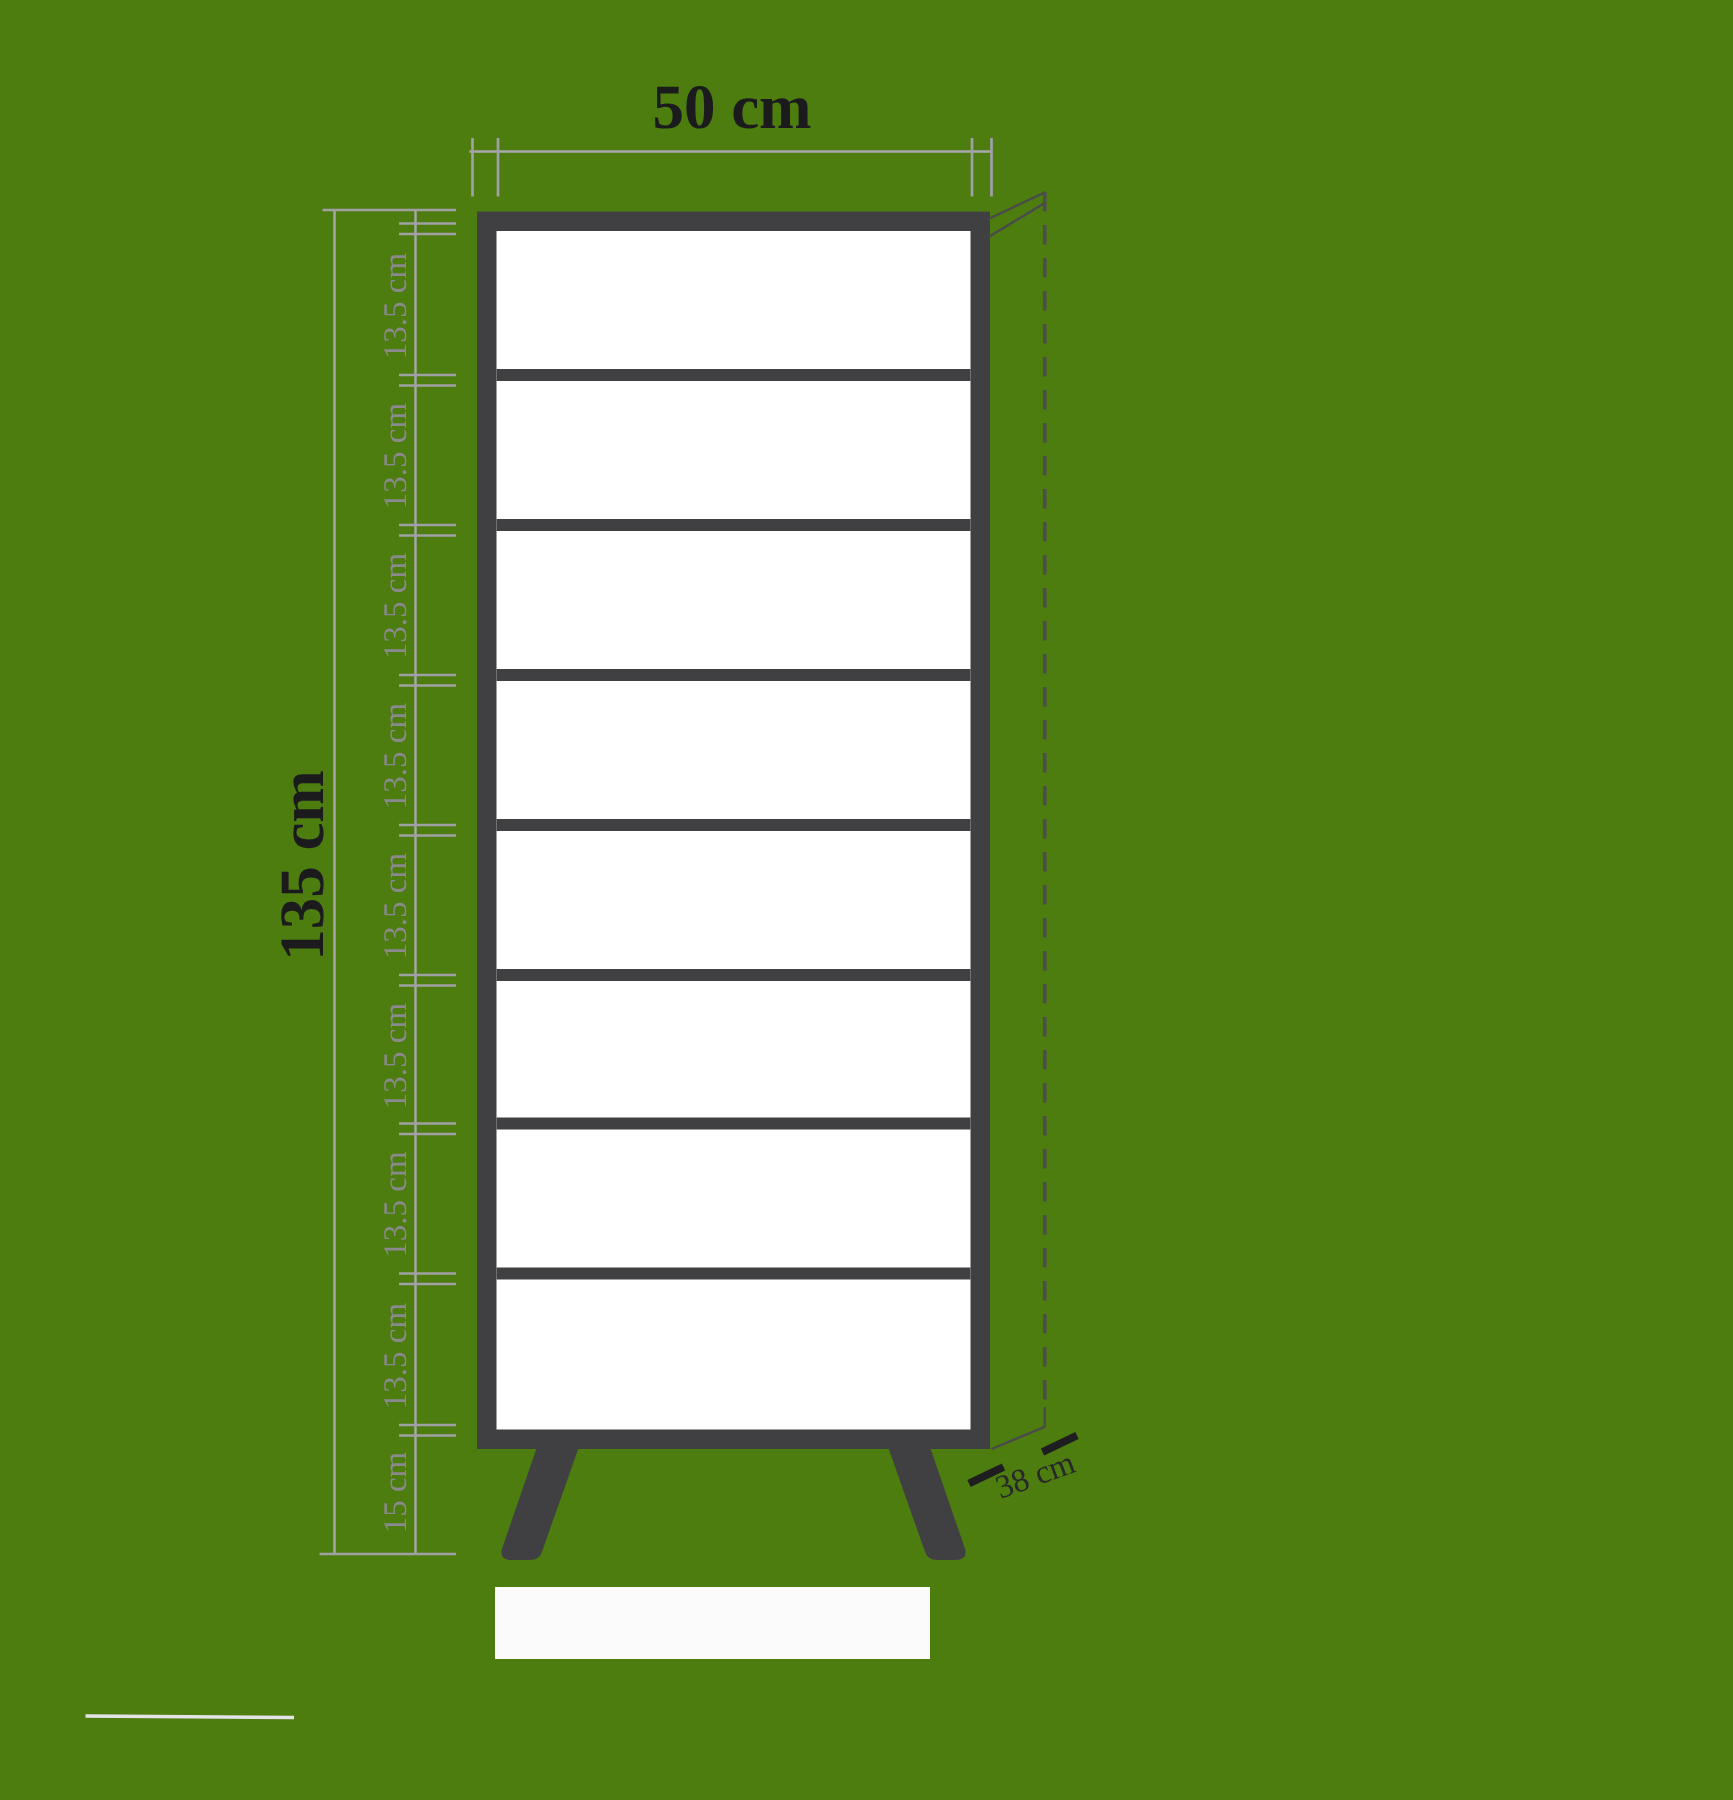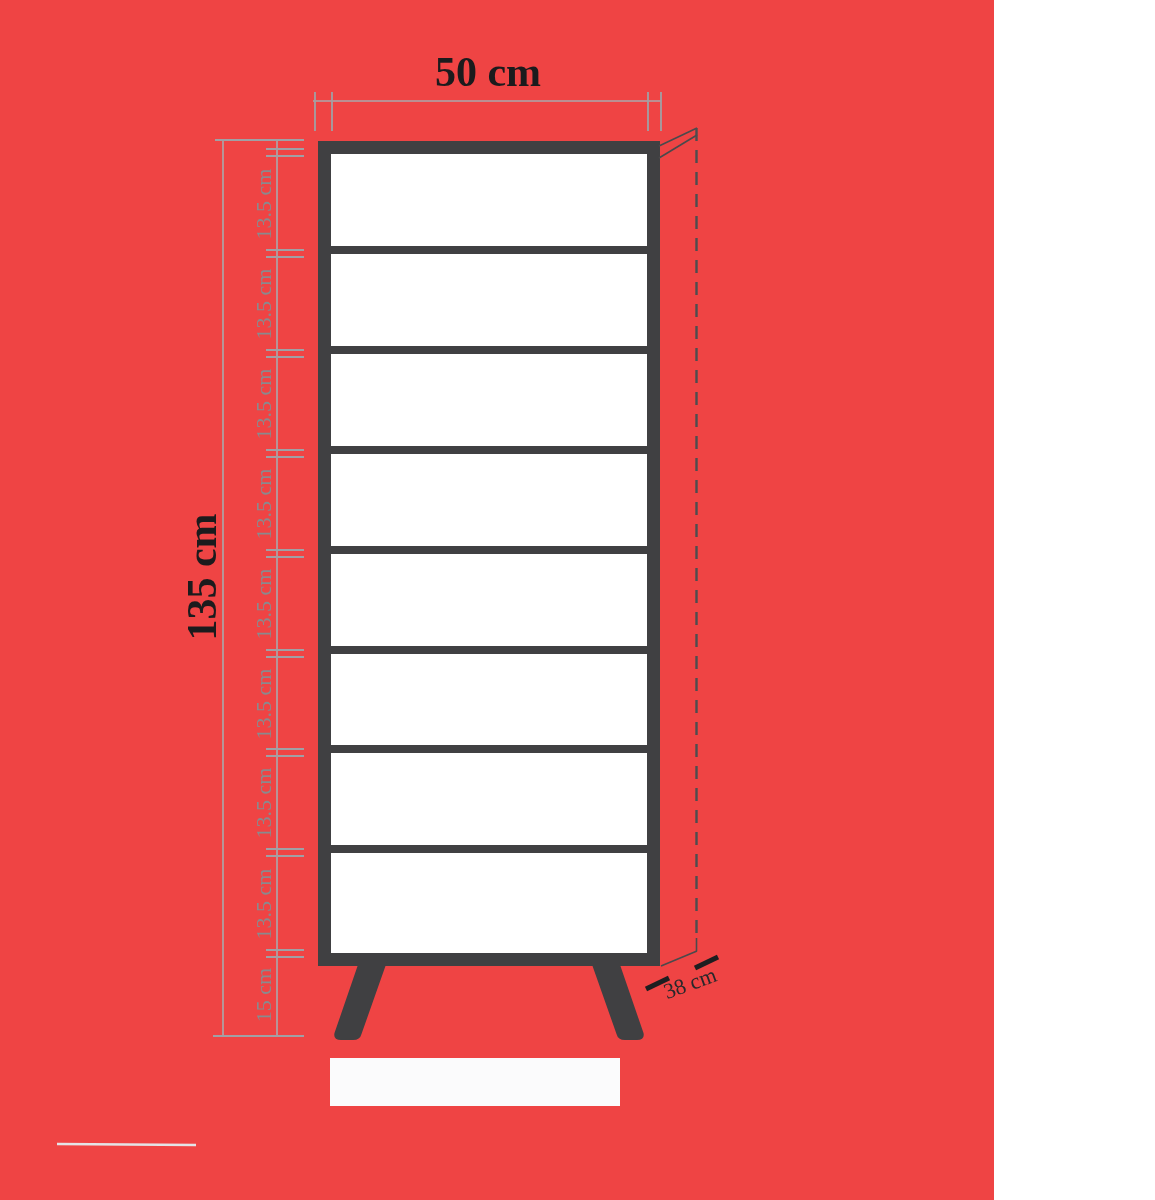--- a/index.html
+++ b/index.html
@@ -1,17 +1,17 @@
 <!DOCTYPE html>
 <html><head>
 <meta charset="utf-8">
 <style>
   html, body { margin: 0; padding: 0; background: #ffffff; }
   .canvas {
-    width: 994px; height: 1200px; position: relative; background: #ef4444;
+    width: 1155px; height: 1200px; position: relative; background: #4d7c0f;
     font-family: "Liberation Serif", "DejaVu Serif", serif;
   }
   svg { display: block; }
 
   .dim-line   { stroke: #a9a9ad; stroke-width: 1.6; fill: none; }
   .dim-tick   { stroke: #a0a0a5; stroke-width: 1.8; fill: none; }
   .frame-fill { fill: #404042; }
   .interior   { fill: #ffffff; }
   .depth-line { stroke: #4a4a4c; stroke-width: 1.6; fill: none; }
   .depth-dash { stroke: #4d4d4f; stroke-width: 2.4; fill: none; stroke-dasharray: 13 9; }

